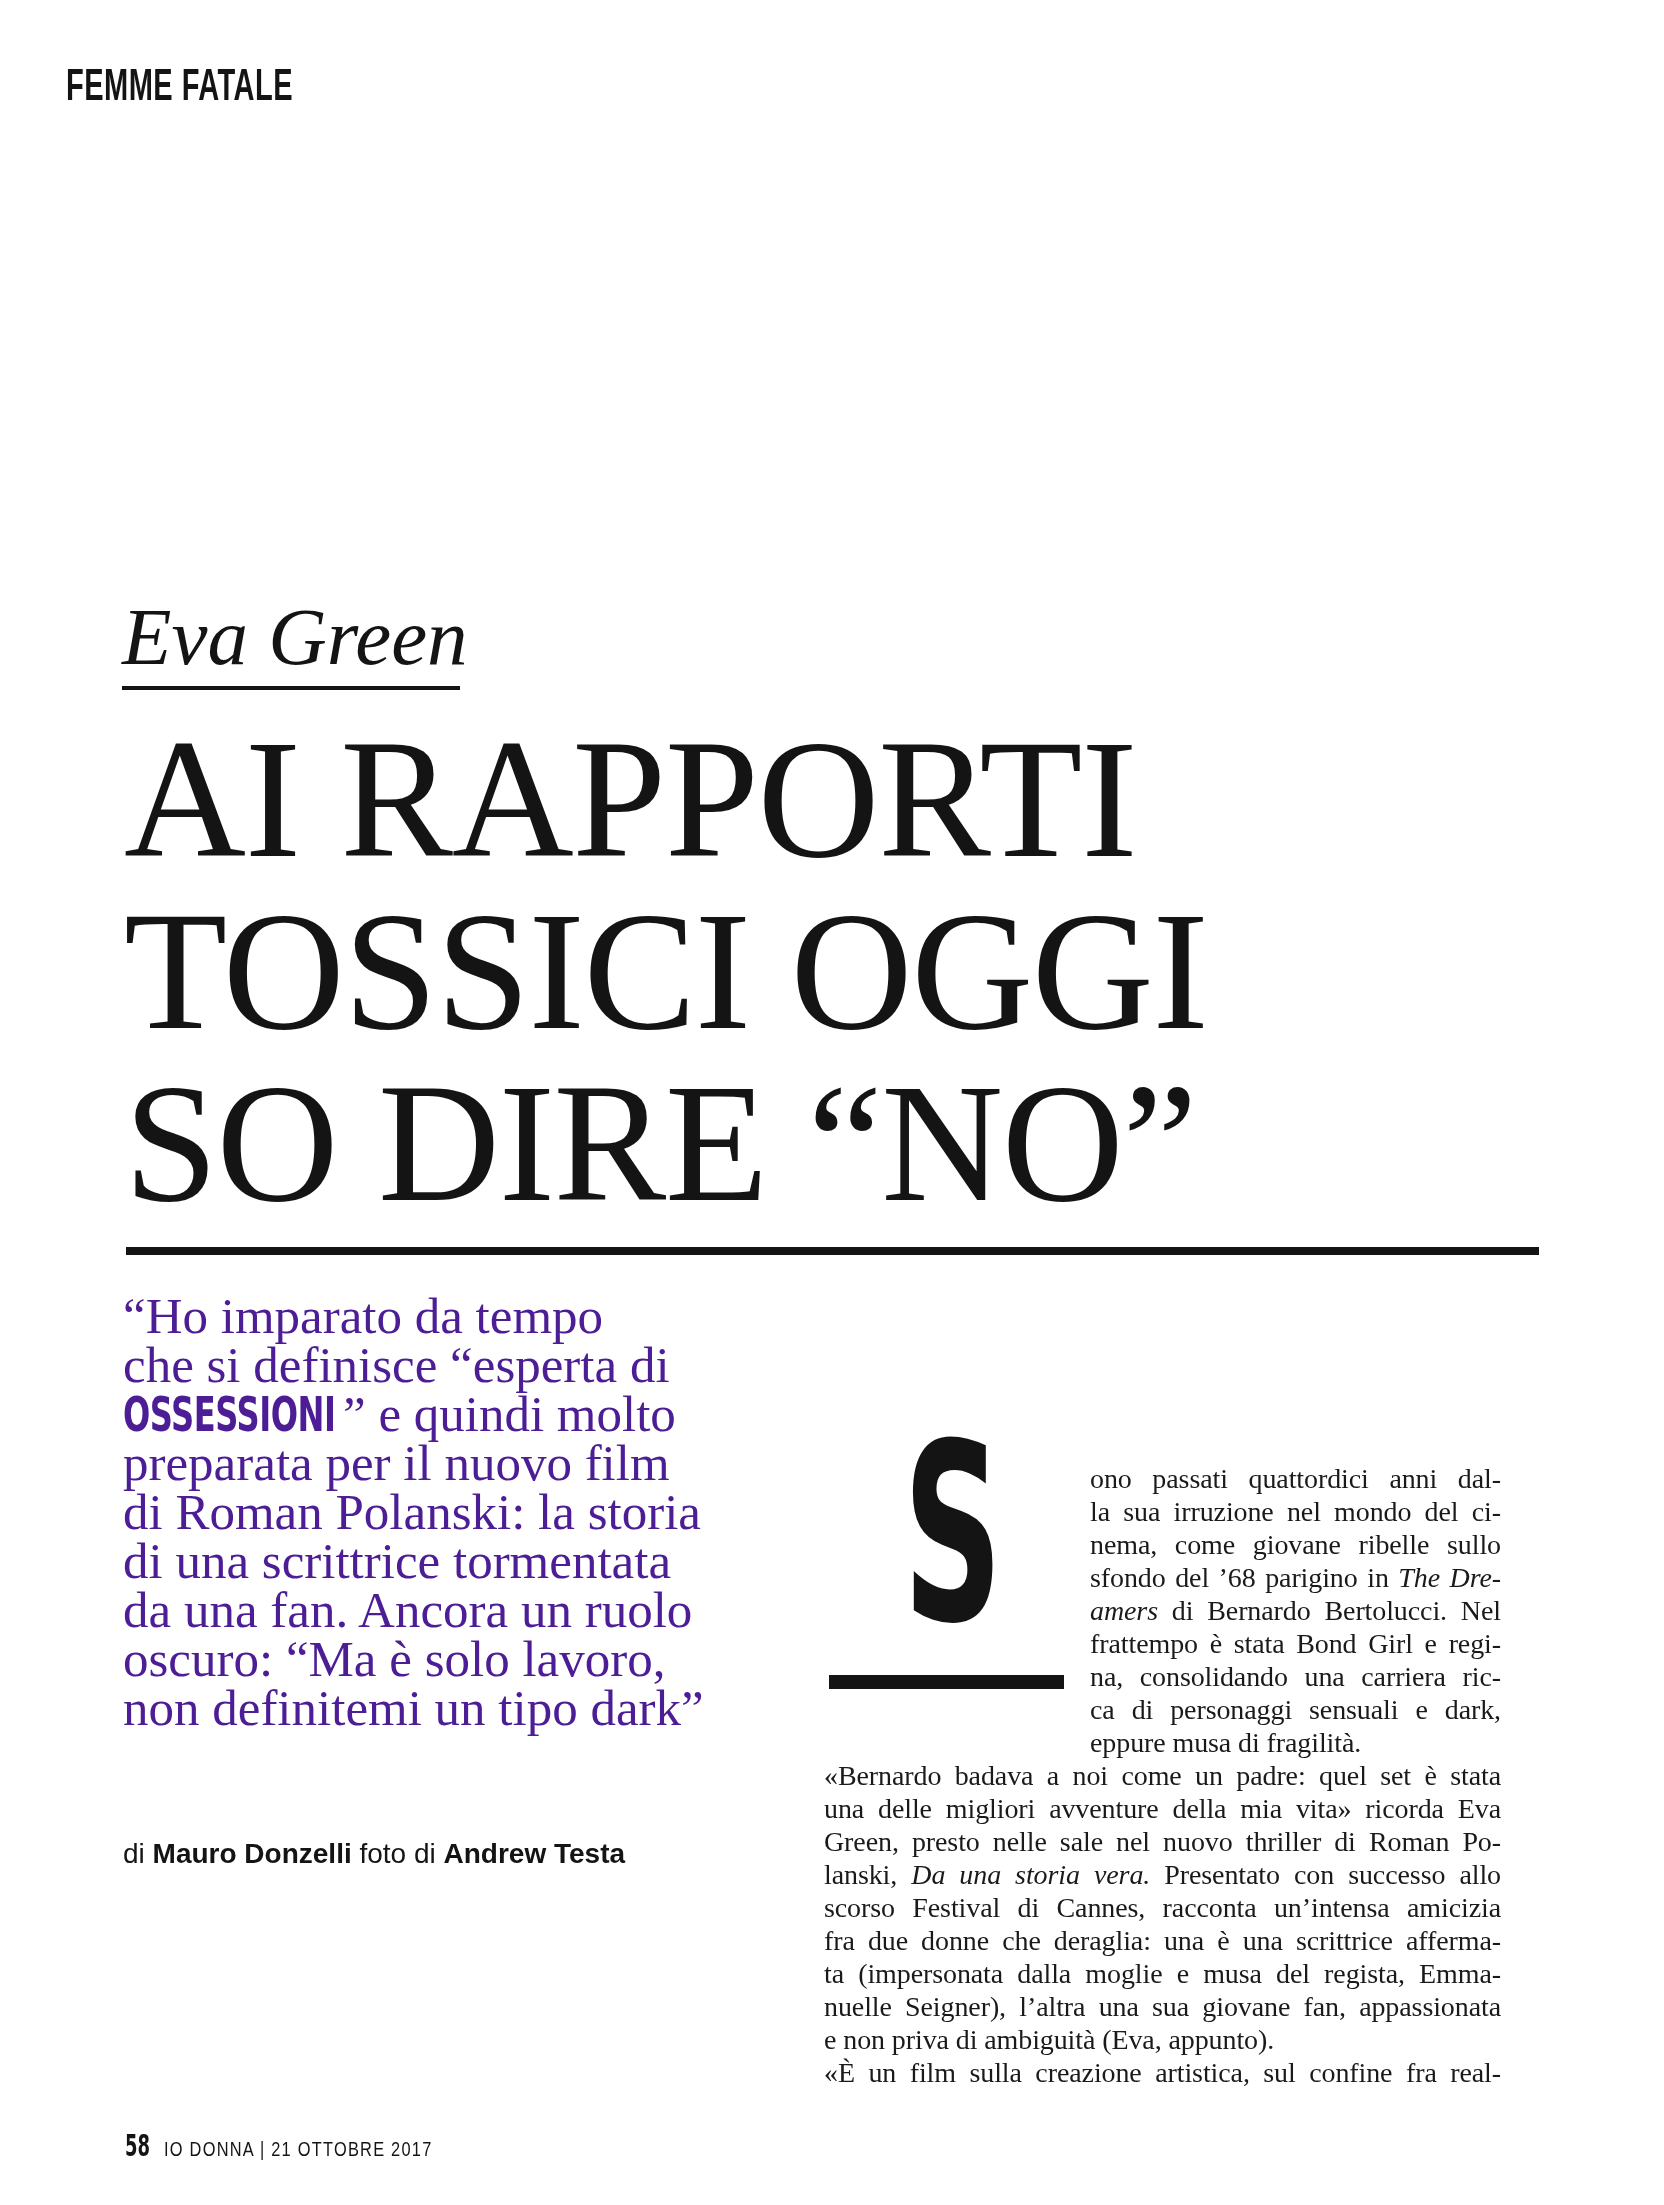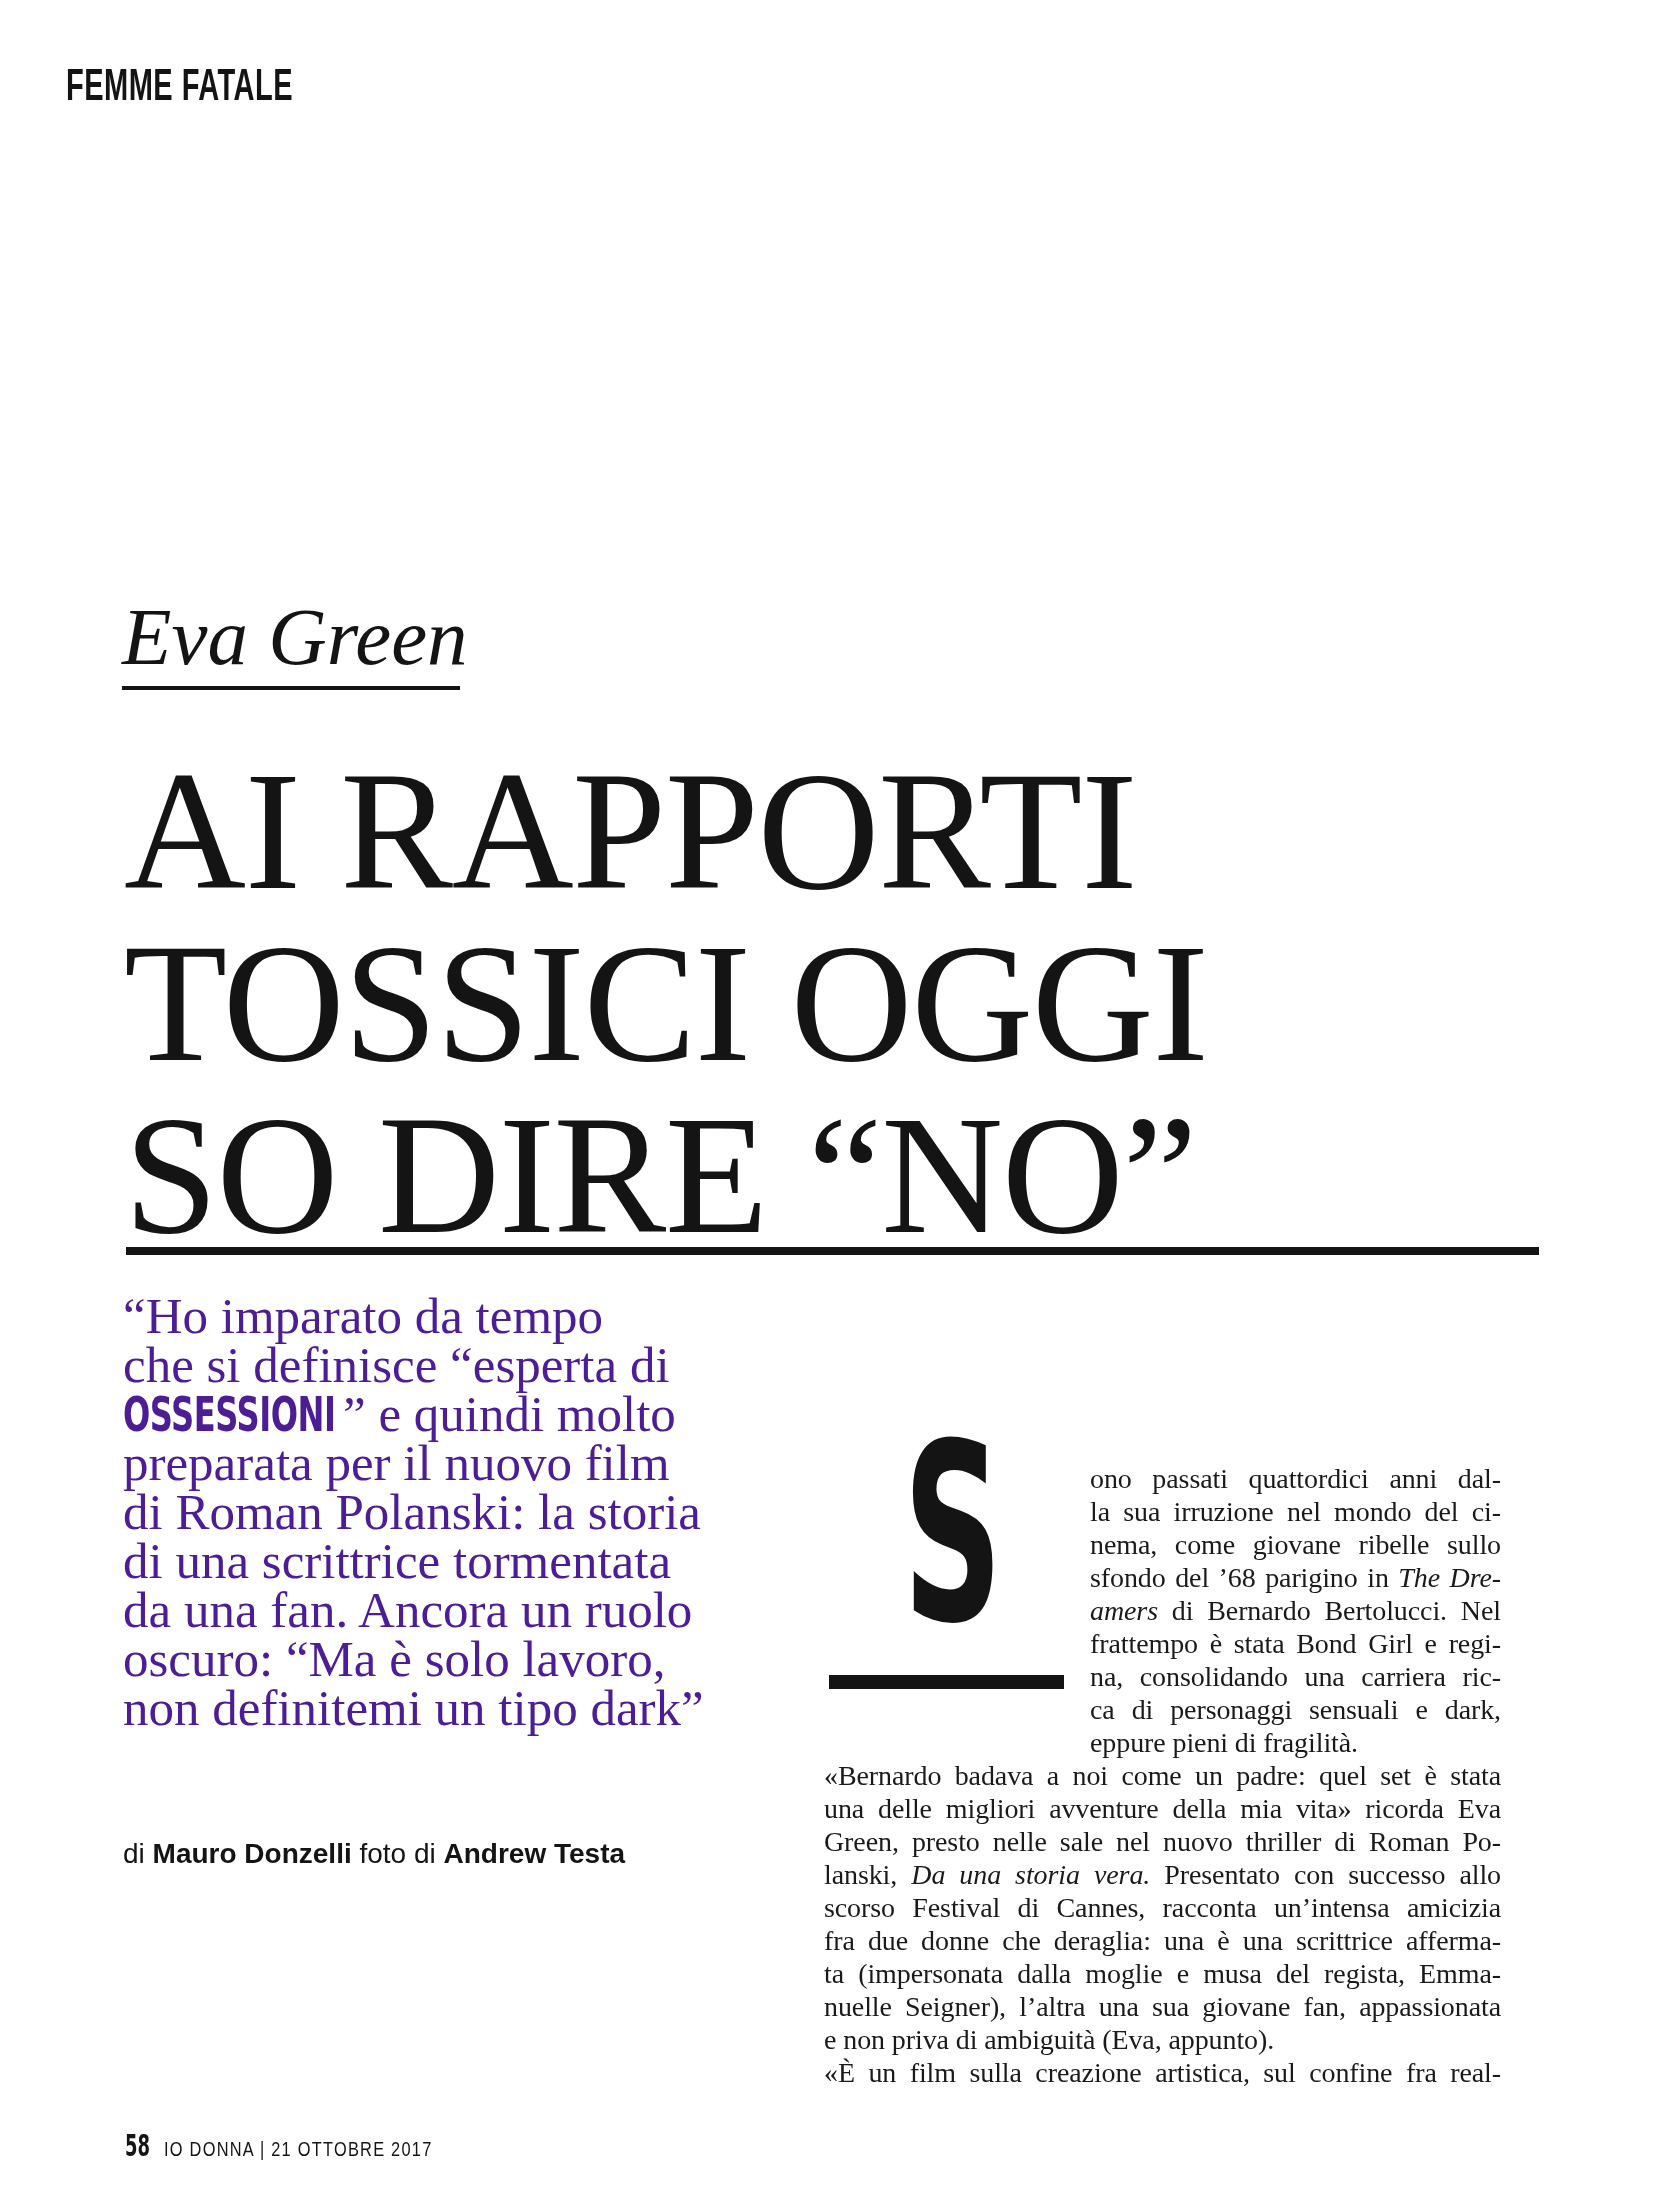--- a/index.html
+++ b/index.html
@@ -12,21 +12,21 @@
           font-weight:700;font-size:44px;line-height:1;color:#141414;white-space:nowrap;}
   #kicker .cx{display:inline-block;transform:scaleX(.66);transform-origin:0 0;letter-spacing:0.7px;}
 
   
   #eyebrow{left:122px;top:595px;font-family:"Liberation Serif",serif;font-style:italic;
            font-size:81px;line-height:85px;color:#141414;white-space:nowrap;}
   #eyebrow-rule{left:122px;top:686px;width:338px;height:3.5px;background:#141414;}
 
   
   #headline{left:124px;top:713px;font-family:"Liberation Serif",serif;
-            font-size:169px;line-height:172px;letter-spacing:-1.4px;color:#141414;white-space:nowrap;margin-top:32px;}
+            font-size:169px;line-height:172px;letter-spacing:-1.4px;color:#141414;white-space:nowrap;}
   #headline-rule{left:126px;top:1247px;width:1413px;height:7.8px;background:#141414;}
 
   
   #standfirst{left:123px;top:1292px;width:680px;font-family:"Liberation Serif",serif;
               font-size:51px;line-height:49px;color:#4c1d95;}
   .sline{white-space:nowrap;}
   .kwrap{display:inline-block;width:220px;}
   .kin{display:inline-block;transform:scaleX(.67);transform-origin:0 100%;
        font-family:"DejaVu Sans",sans-serif;font-weight:700;font-size:48px;letter-spacing:-0.7px;}
 
@@ -94,21 +94,21 @@
   <div id="dropcap-rule"></div>
   <div id="bodylines">
       <div class="bl"><span>ono passati quattordici anni dal-</span></div>
       <div class="bl"><span>la sua irruzione nel mondo del ci-</span></div>
       <div class="bl"><span>nema, come giovane ribelle sullo</span></div>
       <div class="bl"><span>sfondo del ’68 parigino in </span><span class="it">The Dre-</span></div>
       <div class="bl"><span class="it">amers</span><span> di Bernardo Bertolucci. Nel</span></div>
       <div class="bl"><span>frattempo è stata Bond Girl e regi-</span></div>
       <div class="bl"><span>na, consolidando una carriera ric-</span></div>
       <div class="bl"><span>ca di personaggi sensuali e dark,</span></div>
-      <div class="bll"><span>eppure pieni di fragilità.</span></div>
+      <div class="bll"><span>eppure musa di fragilità.</span></div>
       <div class="bl"><span>«Bernardo badava a noi come un padre: quel set è stata</span></div>
       <div class="bl"><span>una delle migliori avventure della mia vita» ricorda Eva</span></div>
       <div class="bl"><span>Green, presto nelle sale nel nuovo thriller di Roman Po-</span></div>
       <div class="bl"><span>lanski, </span><span class="it">Da una storia vera.</span><span> Presentato con successo allo</span></div>
       <div class="bl"><span>scorso Festival di Cannes, racconta un’intensa amicizia</span></div>
       <div class="bl"><span>fra due donne che deraglia: una è una scrittrice afferma-</span></div>
       <div class="bl"><span>ta (impersonata dalla moglie e musa del regista, Emma-</span></div>
       <div class="bl"><span>nuelle Seigner), l’altra una sua giovane fan, appassionata</span></div>
       <div class="bll"><span>e non priva di ambiguità (Eva, appunto).</span></div>
       <div class="bl"><span>«È un film sulla creazione artistica, sul confine fra real-</span></div>

